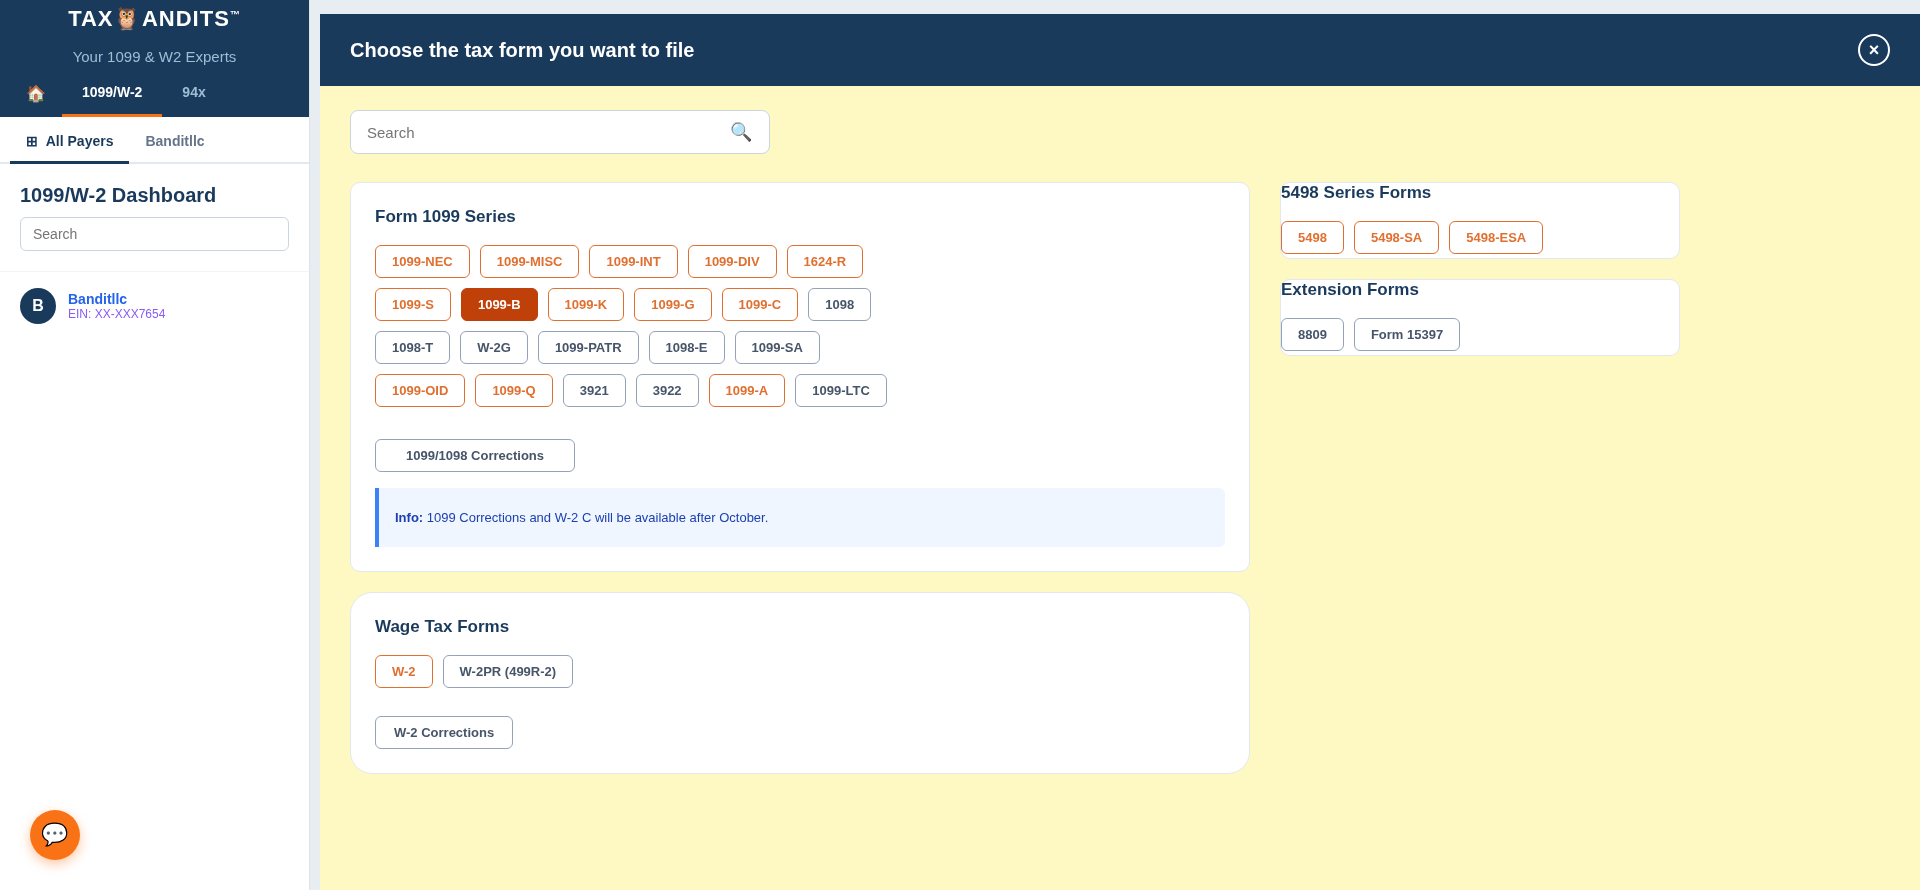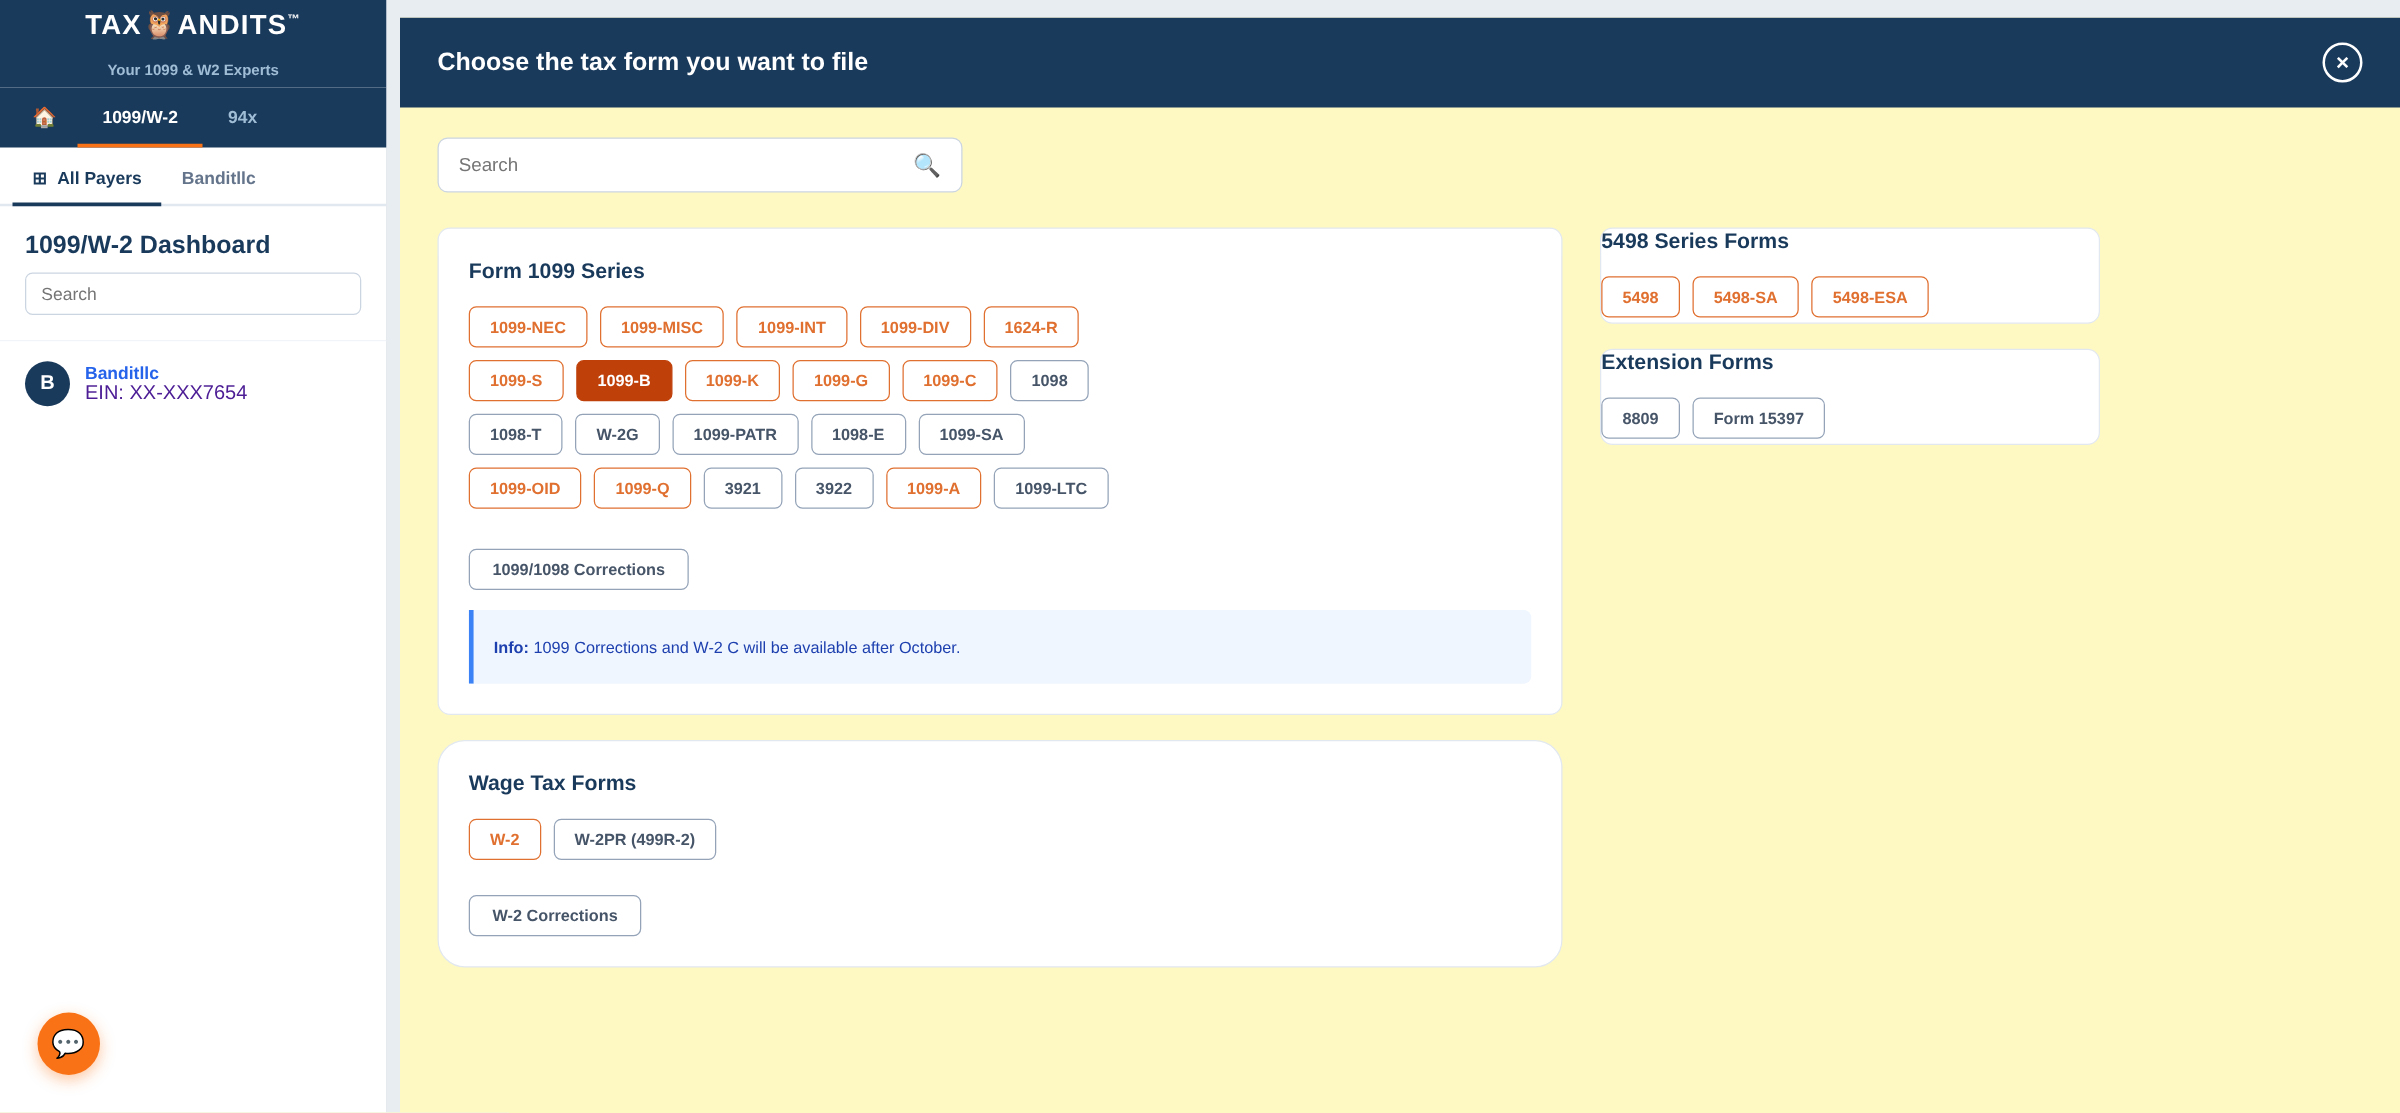--- a/index.html
+++ b/index.html
@@ -28,24 +28,23 @@
 
     .logo-text {
       color: #fff;
       font-size: 22px;
       font-weight: 900;
       letter-spacing: 1px;
     }
     .logo-text span { color: #f97316; }
     .logo-sub {
       color: #a0bdd6;
-      font-size: 12px;
+      font-size: 15px;
       text-align: center;
       margin-top: 16px;
-      font-weight: bold;
     }
     .logo-inner { text-align: center; }
 
     .nav-tabs {
       display: flex;
       background: #1a3a5c;
       padding: 0 10px;
     }
     .nav-tab {
       padding: 14px 20px;
@@ -128,22 +127,22 @@
       justify-content: center;
       font-weight: 700;
       font-size: 16px;
     }
     .payer-name {
       color: #2563eb;
       font-weight: 600;
       font-size: 14px;
     }
     .payer-ein {
-      color: #4c1d95;
-      font-size: 16px;
+      color: #8b5cf6;
+      font-size: 12px;
     }
 
     .chat-btn {
       position: absolute;
       bottom: 30px;
       left: 30px;
       width: 50px;
       height: 50px;
       border-radius: 50%;
       background: #f97316;
@@ -278,21 +277,21 @@
       background: #c0400a;
       border-color: #c0400a;
       color: #fff;
     }
     .form-btn.gray {
       border-color: #94a3b8;
       color: #475569;
     }
 
     .corrections-btn {
-      padding: 8px 18px;
+      padding: 8px 30px;
       border-radius: 6px;
       border: 1.5px solid #94a3b8;
       background: #fff;
       color: #475569;
       font-size: 13px;
       font-weight: 600;
       cursor: pointer;
       margin-top: 14px;
       display: inline-block;
     }

